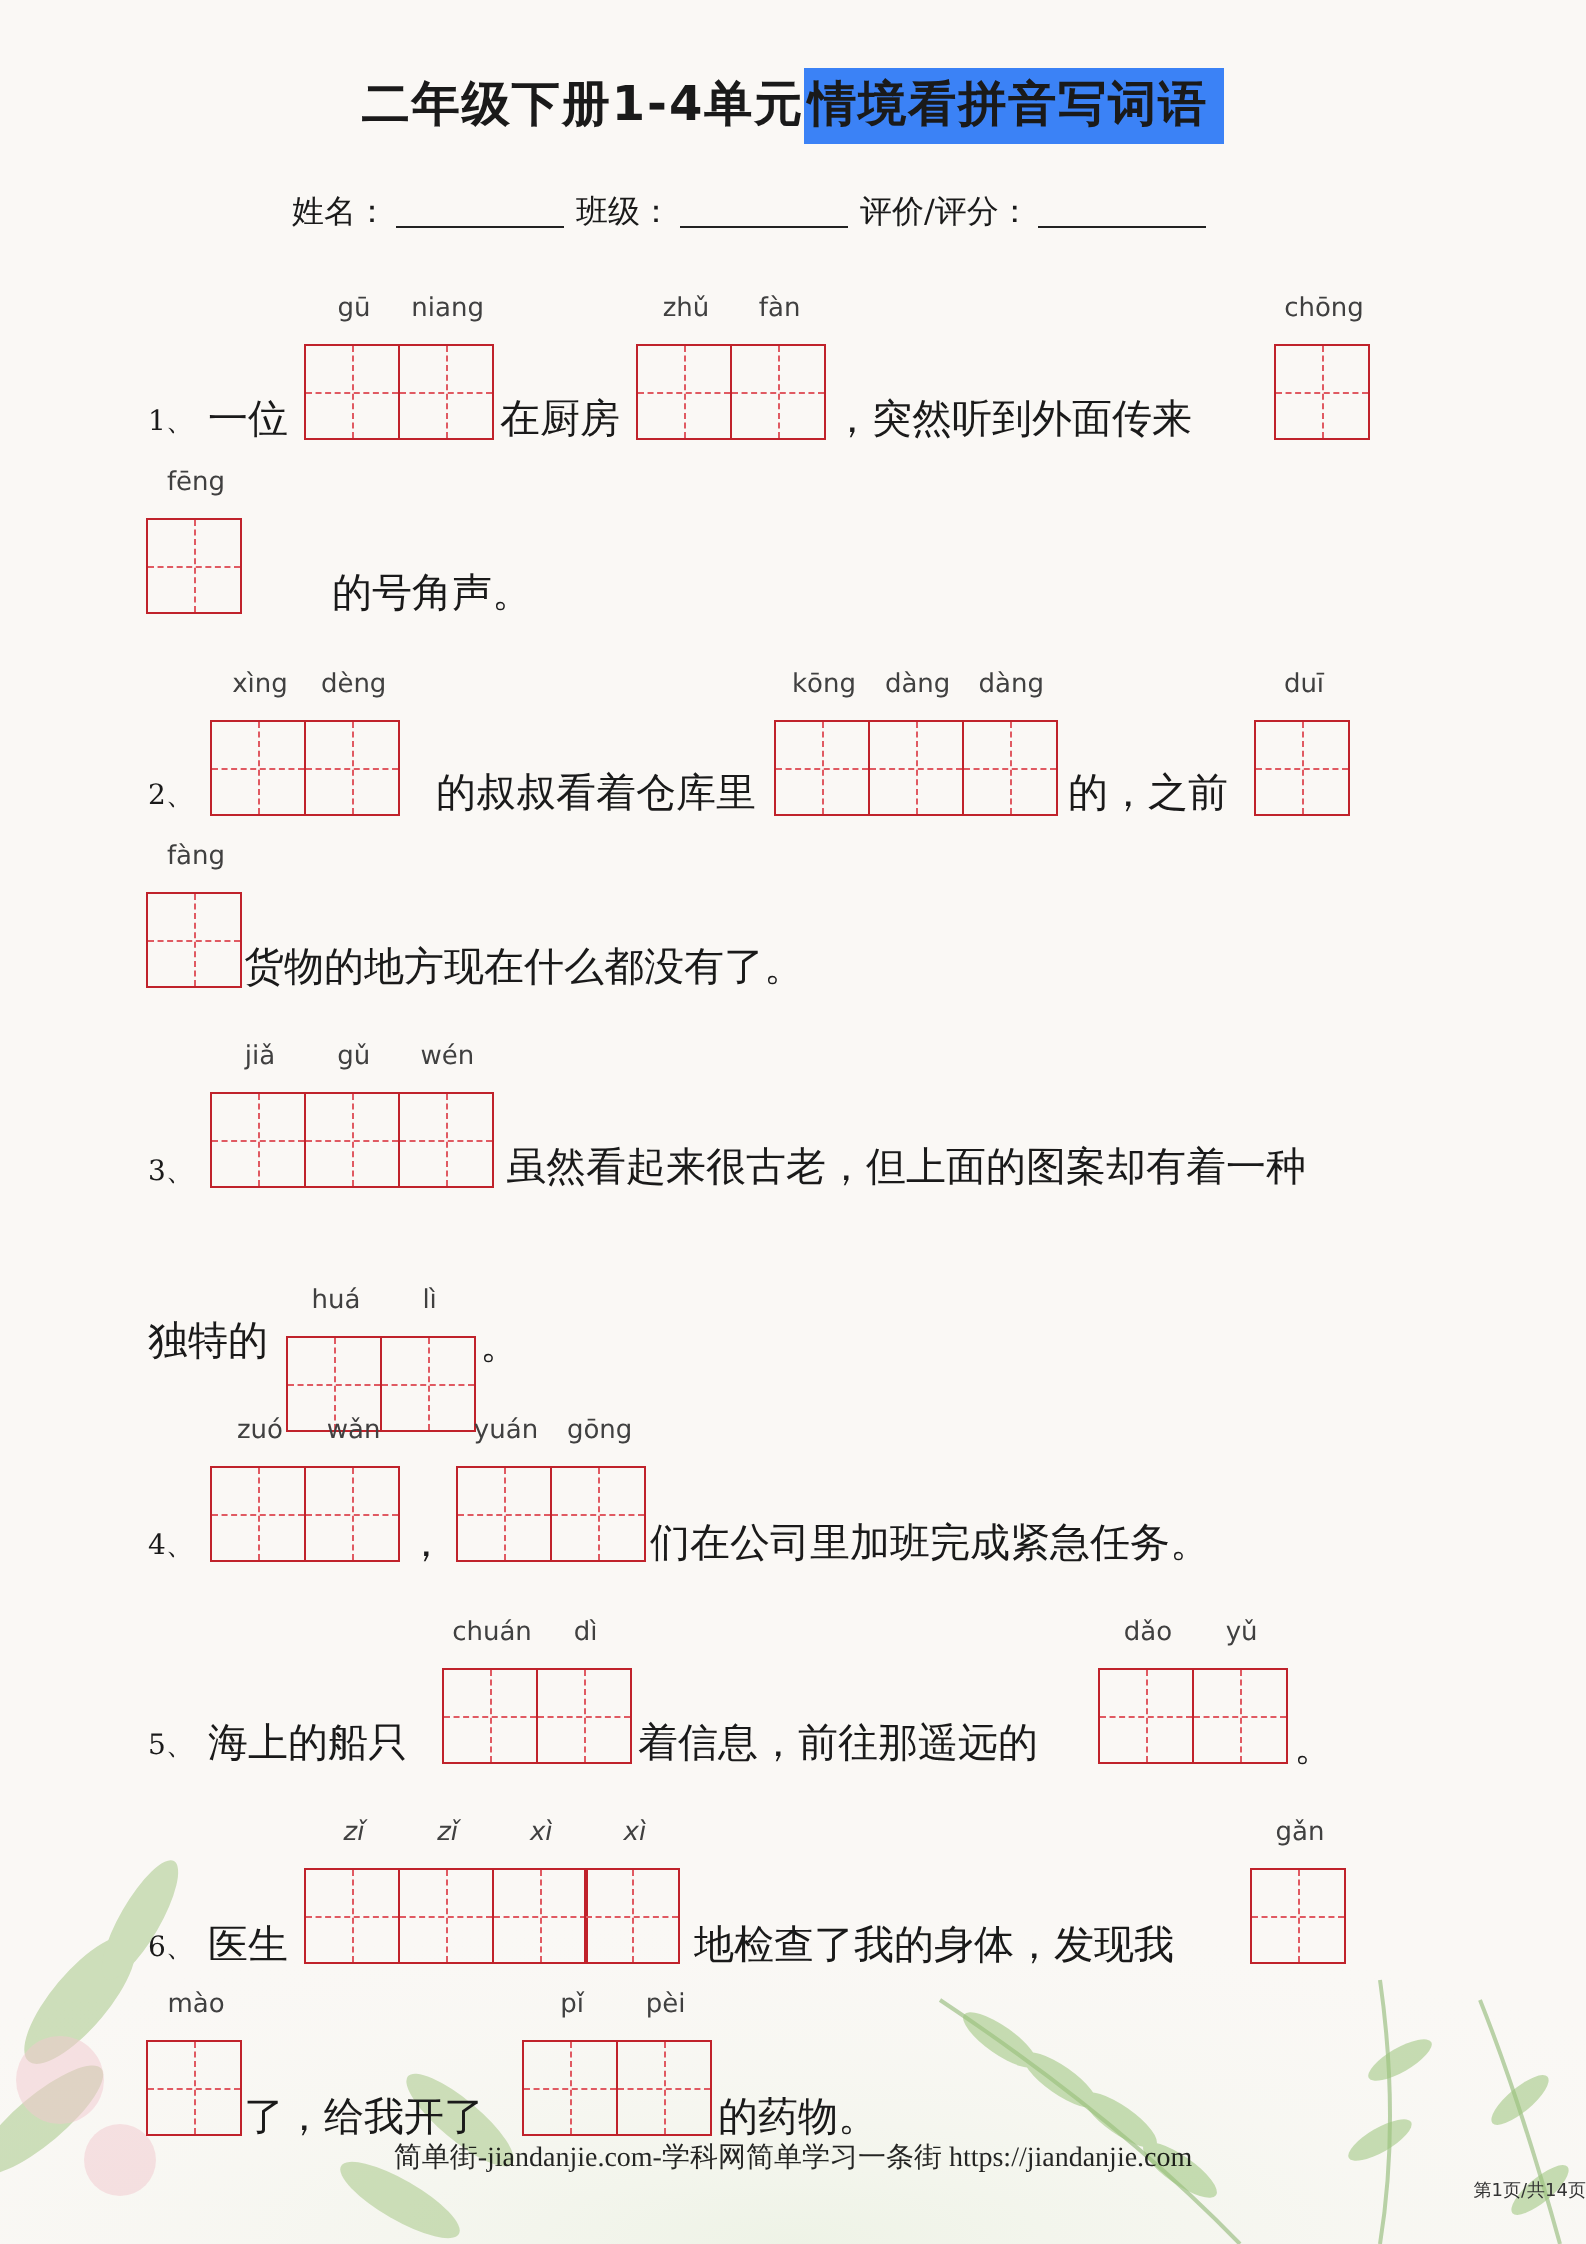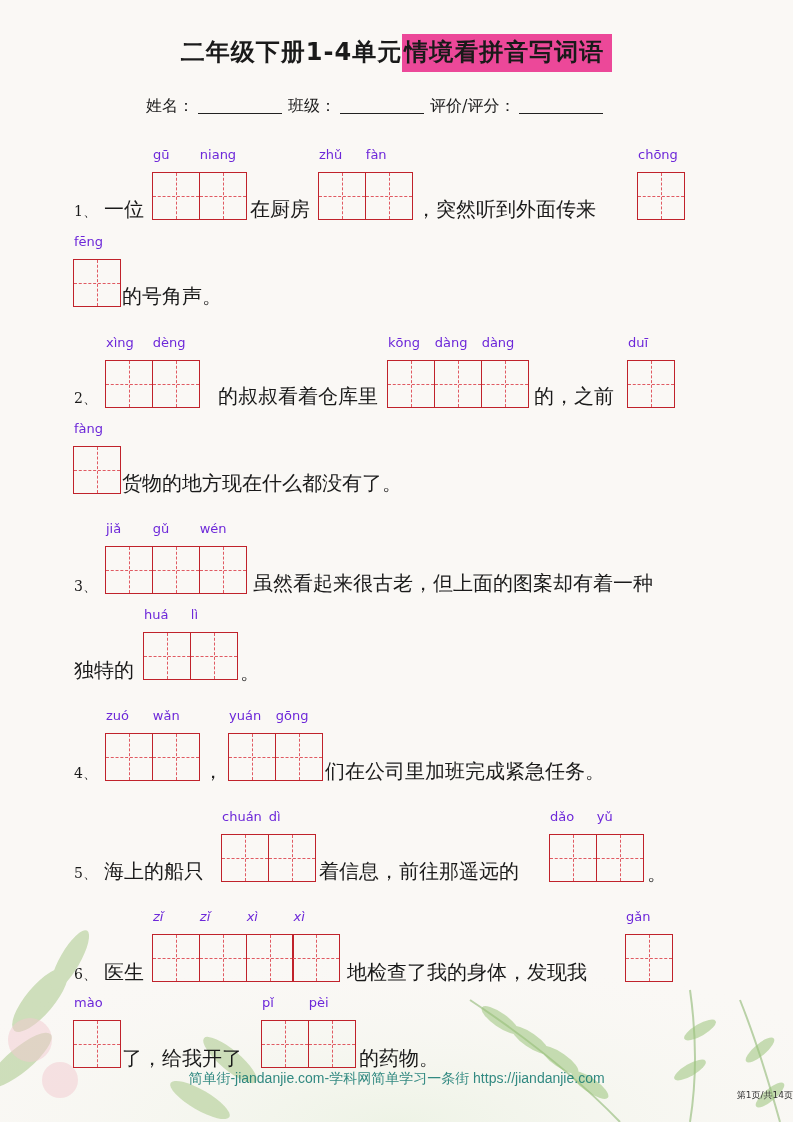--- a/index.html
+++ b/index.html
@@ -8,42 +8,42 @@
     background: #faf8f5;
     font-family: "DejaVu Serif", "Liberation Serif", serif;
     color: #1a1a1a;
   }
   .bg-foliage { position: absolute; left: 0; top: 0; width: 793px; height: 1122px; z-index: 0; pointer-events: none; }
   .title {
     position: absolute; top: 36px; left: 0; width: 793px; text-align: center;
     font-family: "DejaVu Sans", "Liberation Sans", sans-serif;
     font-size: 24px; font-weight: bold; letter-spacing: 1px; z-index: 2;
   }
-  .title .hl { background: #ec4899; padding: 4px 8px 6px 2px; }
+  .title .hl { background: #3b82f6; padding: 4px 8px 6px 2px; }
   .info {
     position: absolute; top: 96px; left: 146px; z-index: 2;
     font-size: 16px; display: flex; align-items: flex-end;
   }
   .info .lbl { white-space: nowrap; }
   .info .blank { display: inline-block; width: 84px; border-bottom: 1px solid #222; margin: 0 6px 3px 4px; height: 1px; }
   .grp { position: absolute; display: flex; z-index: 2; }
   .cell { position: relative; width: 48px; height: 48px; box-sizing: border-box;
           border: 1.2px solid #c0222b; margin-left: -1.2px; }
   .cell:first-child { margin-left: 0; }
   .cell::before { content: ""; position: absolute; left: 0; right: 0; top: 50%;
           border-top: 1px dashed #e05a62; }
   .cell::after { content: ""; position: absolute; top: 0; bottom: 0; left: 50%;
           border-left: 1px dashed #e05a62; }
-  .py { position: absolute; top: -26px; left: 0; width: 48px; text-align: left;
-        font-family: "DejaVu Sans", "Liberation Sans", sans-serif; font-size: 13px; color: #6d28d9; }
+  .py { position: absolute; top: -26px; left: 0; width: 48px; text-align: center;
+        font-family: "DejaVu Sans", "Liberation Sans", sans-serif; font-size: 13px; color: #404040; }
   .txt { position: absolute; z-index: 2; font-size: 20px; white-space: nowrap; line-height: 24px; }
   .num { font-size: 14px; }
   .footer-link {
     position: absolute; top: 1070px; left: 0; width: 793px; text-align: center; z-index: 2;
-    font-family: Liberation Sans, sans-serif; font-size: 14px; color: #0f766e; opacity: .85;
+    font-family: Liberation Serif, serif; font-size: 14px; color: #000000; opacity: .85;
   }
   .footer-page {
     position: absolute; top: 1089px; left: 0; width: 793px; text-align: right; z-index: 2;
     font-family: "DejaVu Sans", "Liberation Sans", sans-serif; font-size: 9px; color: #333;
   }
 </style>
 </head>
 <body>
 
 <svg class="bg-foliage" viewBox="0 0 793 1122">
@@ -118,21 +118,21 @@
 <div class="grp" style="left:625px;top:172px;padding-left:12px;">
   <div class="cell">
       <span class="py">chōng</span>
     </div>
 </div>
 <div class="grp" style="left:73px;top:259px;">
   <div class="cell">
       <span class="py">fēng</span>
     </div>
 </div>
-<span class="txt" style="left:122px;top:284px;">的号角声。</span>
+<span class="txt" style="left:122px;top:284px;padding-left:44px;">的号角声。</span>
 
 <span class="txt num" style="left:74px;top:386px;">2、</span>
 <div class="grp" style="left:105px;top:360px;">
   <div class="cell">
       <span class="py">xìng</span>
     </div>
   <div class="cell">
       <span class="py">dèng</span>
     </div>
 </div>
@@ -168,21 +168,21 @@
     </div>
   <div class="cell">
       <span class="py">gǔ</span>
     </div>
   <div class="cell">
       <span class="py">wén</span>
     </div>
 </div>
 <span class="txt" style="left:253px;top:571px;">虽然看起来很古老，但上面的图案却有着一种</span>
 <span class="txt" style="left:74px;top:658px;">独特的</span>
-<div class="grp" style="left:143px;top:632px;">
+<div class="grp" style="left:143px;top:668px;">
   <div class="cell">
       <span class="py">huá</span>
     </div>
   <div class="cell">
       <span class="py">lì</span>
     </div>
 </div>
 <span class="txt" style="left:240px;top:660px;">。</span>
 
 <span class="txt num" style="left:74px;top:761px;">4、</span>

